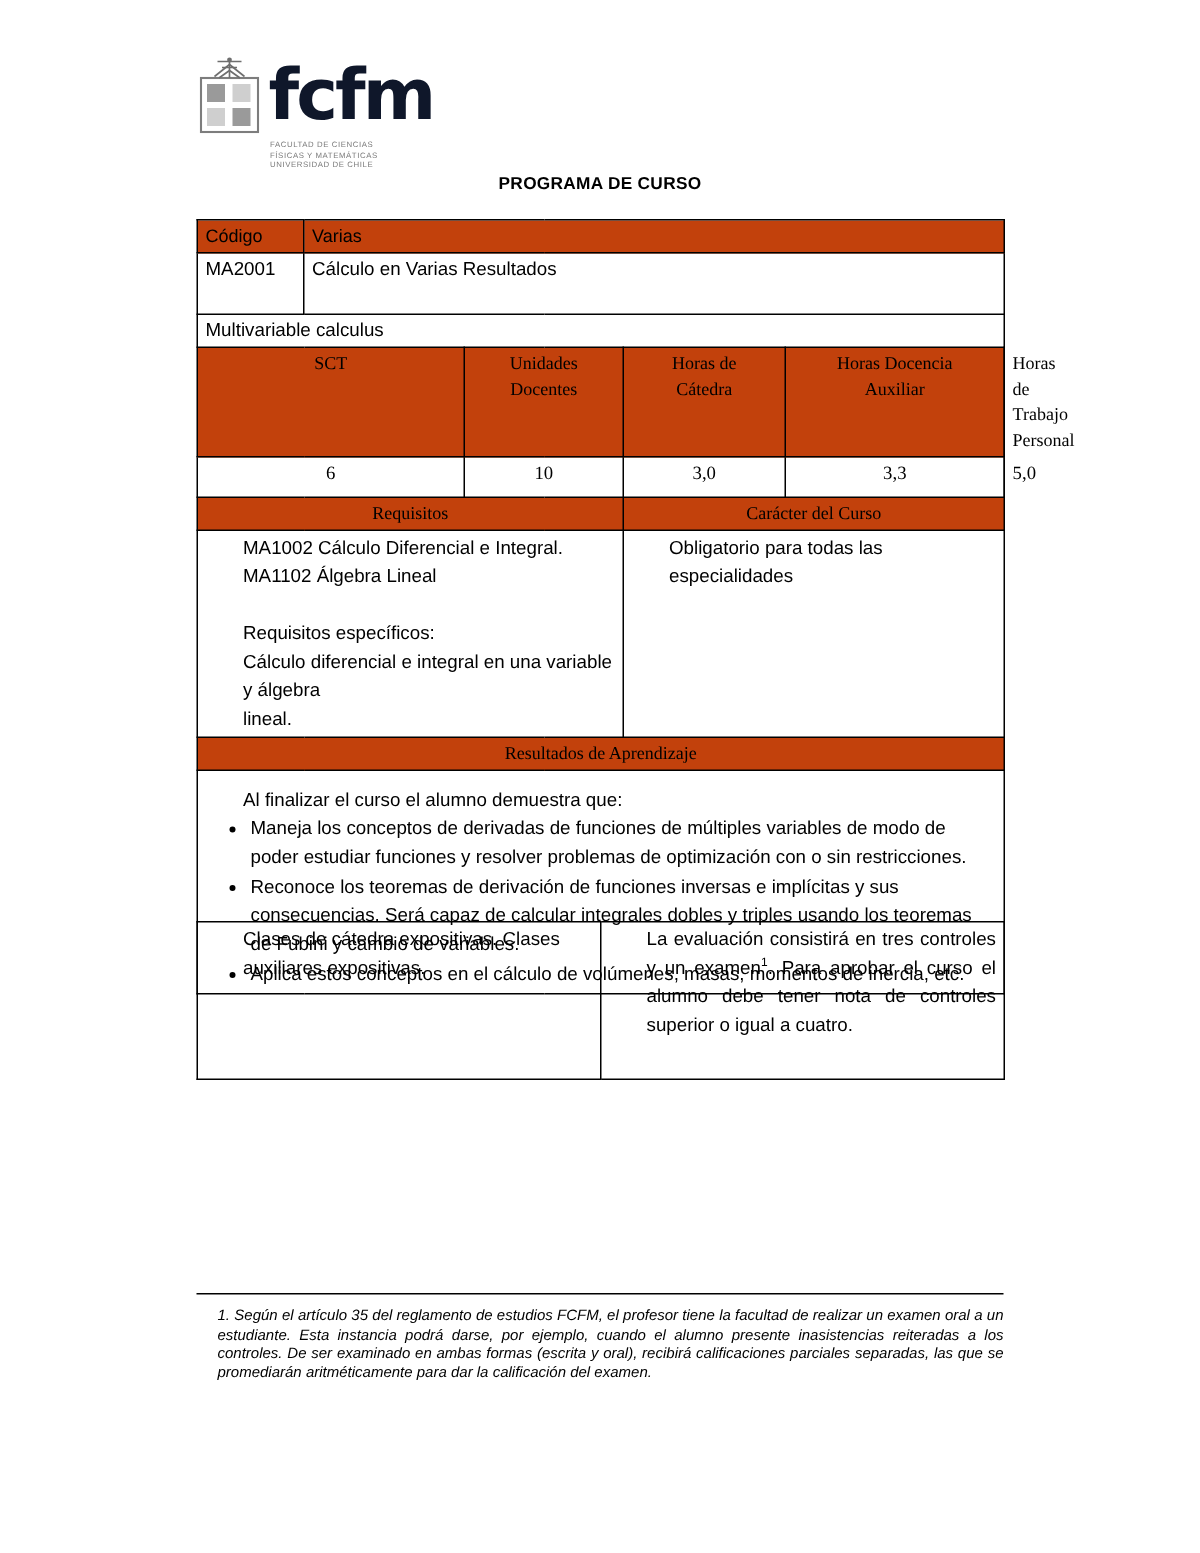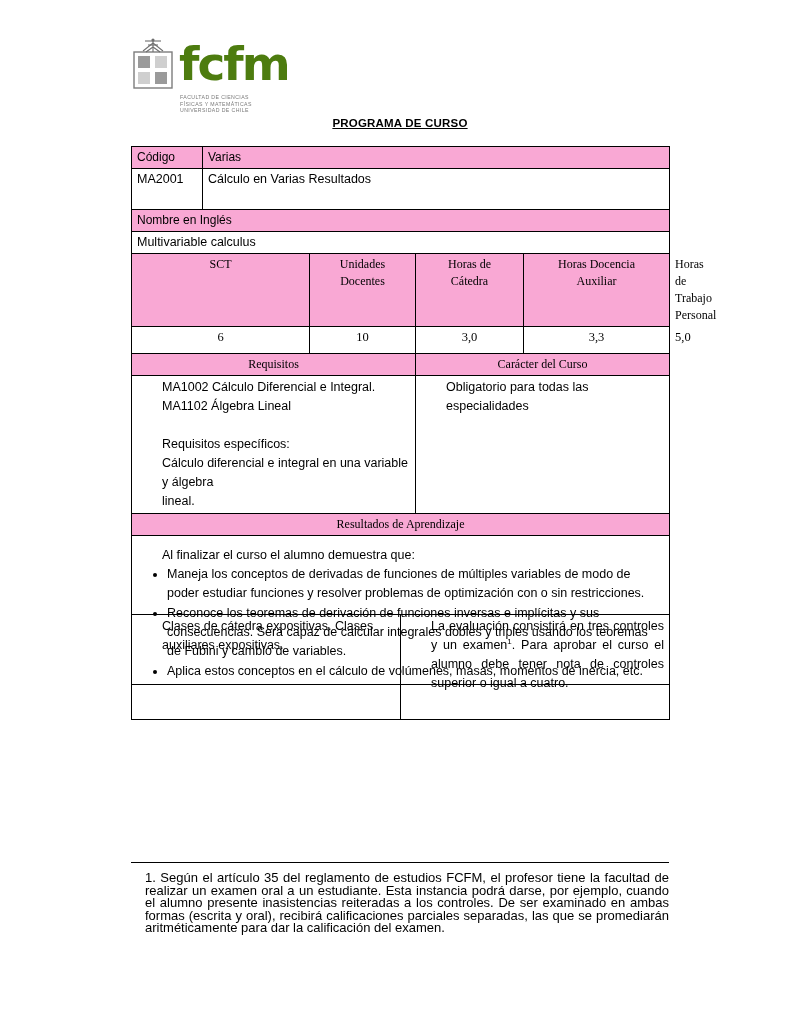--- a/index.html
+++ b/index.html
@@ -38,21 +38,21 @@
     height: 52px;
   }
   .logo-text {
     position: absolute;
     left: 48px;
     top: -2px;
     font-family: "DejaVu Sans", sans-serif;
     font-size: 47px;
     font-weight: bold;
     letter-spacing: -2px;
-    color: #4d7c0f;
+    color: #0f172a;
     line-height: 56px;
   }
   .logo-sub {
     position: absolute;
     left: 49px;
     top: 56px;
     font-size: 5.2px;
     line-height: 6.6px;
     letter-spacing: 0.4px;
     color: #7a7a7a;
@@ -63,38 +63,37 @@
   
   .doc-title {
     position: absolute;
     left: 0;
     top: 117px;
     width: 800px;
     text-align: center;
     font-size: 11.5px;
     font-weight: bold;
     letter-spacing: 0.2px;
-    text-decoration: underline;
   }
 
   
   .tbl {
     position: absolute;
     border-collapse: collapse;
     table-layout: fixed;
     font-size: 12.5px;
   }
   .tbl td {
     border: 1px solid #000000;
     padding: 2px 5px;
     vertical-align: top;
     line-height: 17px;
   }
   .hdr {
-    background: #f9a8d4;
+    background: #c2410c;
     font-size: 12px;
     margin-left: 39px;
   }
   .ctr { text-align: center; font-family: Liberation Serif, serif; }
   .vmid { vertical-align: middle; }
 
   #table-main { left: 131px; top: 146px; width: 538px; }
   #table-bottom { left: 131px; top: 614px; width: 538px; }
 
   .bullets {
@@ -119,23 +118,24 @@
     top: 862px;
     width: 538px;
     height: 0;
     border-top: 1px solid #000000;
   }
   .footnote {
     position: absolute;
     left: 145px;
     top: 872px;
     width: 524px;
-    font-size: 13px;
+    font-size: 10px;
     line-height: 12.6px;
     text-align: justify;
+    font-style: italic;
   }
 </style>
 </head>
 <body>
 
 <div class="page">
 
   <div class="logo-block">
     <svg class="logo-mark" viewBox="0 0 44 52" xmlns="http://www.w3.org/2000/svg">
       <rect x="3" y="14" width="38" height="36" fill="none" stroke="#7d7d7d" stroke-width="1.4"></rect>
@@ -175,23 +175,20 @@
     <tbody>
       <tr>
         <td class="hdr">Código</td>
         <td class="hdr" colspan="6">Varias</td>
       </tr>
       <tr>
         <td style="height:36px">MA2001</td>
         <td colspan="6">Cálculo en Varias Resultados</td>
       </tr>
       <tr>
-        <td class="hdr" colspan="7">Nombre en Inglés</td>
-      </tr>
-      <tr>
         <td colspan="7">Multivariable calculus</td>
       </tr>
       <tr>
         <td class="hdr ctr vmid" colspan="2" style="height:36px; white-space:pre-line">SCT</td>
         <td class="hdr ctr vmid" colspan="2" style="white-space:pre-line">Unidades
 Docentes</td>
         <td class="hdr ctr vmid" style="white-space:pre-line">Horas de
 Cátedra</td>
         <td class="hdr ctr vmid" colspan="2" style="white-space:pre-line">Horas Docencia
 Auxiliar</td>

